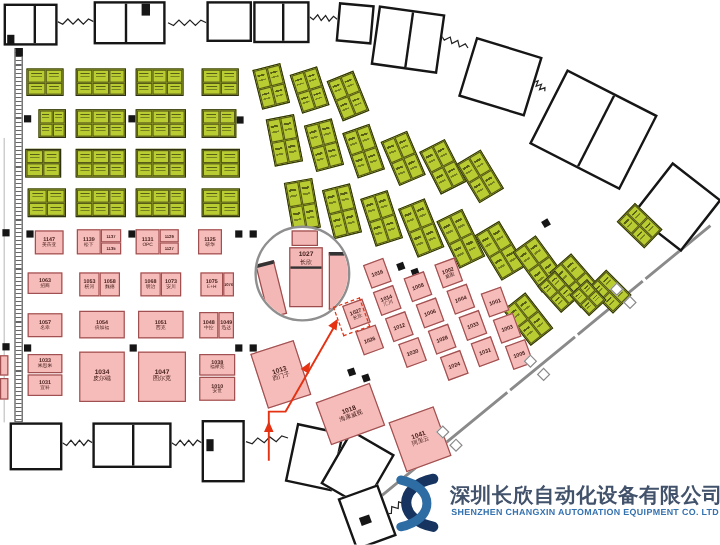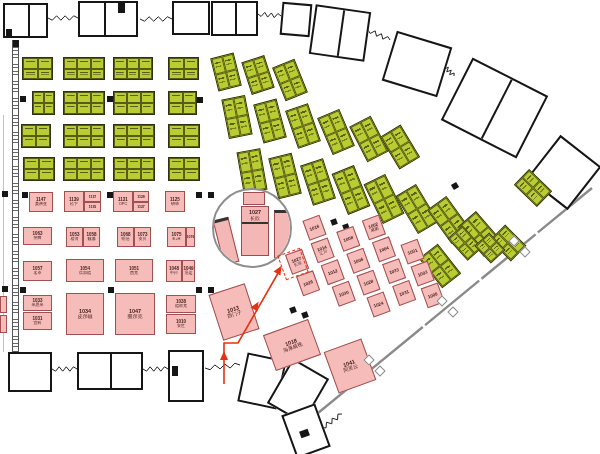--- a/index.html
+++ b/index.html
@@ -49,20 +49,28 @@
       <path d="M258,14 L261.0951291297116,16.47744357974479 L264.7620137274312,12.37969927739807 L267.66655770114016,17.04887215117336 L271.33344229885984,12.95112784882664 L274.2379862725688,17.620300722601932 L277.9048708702884,13.522556420255212 L281,16" stroke="#222" stroke-width="1" fill="none"></path>
       <path d="M368,30 L370.23249066539455,33.43137767898916 L375.1960807631769,30.854336606725123 L376.5182049511088,36.28852053613202 L381.4817950488912,33.71147946386798 L382.8039192368231,39.14566339327488 L387.76750933460545,36.568622321010835 L390,40" stroke="#222" stroke-width="1" fill="none"></path>
       <path d="M444,66 L443.87293650996105,68.98420634718184 L448.4127777757532,67.30150793853245 L446.7300793671039,71.8413492043247 L451.2699206328961,70.1586507956753 L449.5872222242468,74.69849206146755 L454.12706349003895,73.01579365281816 L454,76" stroke="#222" stroke-width="1" fill="none"></path>
       <path d="M52,369 L55.57142857142857,371.2 L59.142857142857146,366.8 L62.714285714285715,371.2 L66.28571428571429,366.8 L69.85714285714286,371.2 L73.42857142857143,366.8 L77,369" stroke="#222" stroke-width="1" fill="none"></path>
       <path d="M143,369 L146.57142857142858,371.2 L150.14285714285714,366.8 L153.71428571428572,371.2 L157.28571428571428,366.8 L160.85714285714286,371.2 L164.42857142857142,366.8 L168,369" stroke="#222" stroke-width="1" fill="none"></path>
       <path d="M205,368 L210.18788251096217,369.7633911993204 L214.81211748903783,364.95089451496534 L220.18788251096217,368.90624834217755 L224.81211748903783,364.09375165782245 L230.18788251096217,368.04910548503466 L234.81211748903783,363.2366088006796 L240,365" stroke="#222" stroke-width="1" fill="none"></path>
       <path d="M322,428 L326.1187600147422,427.80231022514187 L326.4526685566864,422.19768977485813 L331.8330457290279,423.80231022514187 L332.1669542709721,418.19768977485813 L337.5473314433136,419.80231022514187 L337.8812399852578,414.19768977485813 L342,414" stroke="#222" stroke-width="1" fill="none"></path>
       <line x1="592" y1="188" x2="312" y2="418" stroke="#8a8a8a" stroke-width="2.4" stroke-dasharray="70 3"></line>
     </svg>
 
+  <div id="logo">
+    <svg width="50" height="54" viewBox="0 0 100 100">
+      <path d="M78,10 C18,22 18,78 78,90" fill="none" stroke="#16345f" stroke-width="17" stroke-linecap="round"></path>
+      <path d="M24,12 C82,24 82,78 24,90" fill="none" stroke="#2e6da4" stroke-width="15" stroke-linecap="round"></path>
+    </svg>
+    <div class="cn">深圳长欣自动化设备有限公司</div>
+    <div class="en">SHENZHEN CHANGXIN AUTOMATION EQUIPMENT CO. LTD</div>
+  </div>
 <div class="hatch" style="left: 12px; top: 40px; width: 7px; height: 312px;"></div>
     <div class="vline" style="left: 3px; top: 115px; width: 1px; height: 237px;"></div>
     <div class="room" style="left: 3px; top: 3px; width: 45px; height: 35px;">
       <div class="divider" style="left: 55%;"></div>
     </div>
     <div class="room" style="left: 78px; top: 1px; width: 60px; height: 36px;">
       <div class="divider" style="left: 42%;"></div>
     </div>
     <div class="room" style="left: 172px; top: 1px; width: 38px; height: 34px;"></div>
     <div class="room" style="left: 211px; top: 1px; width: 47px; height: 35px;">

